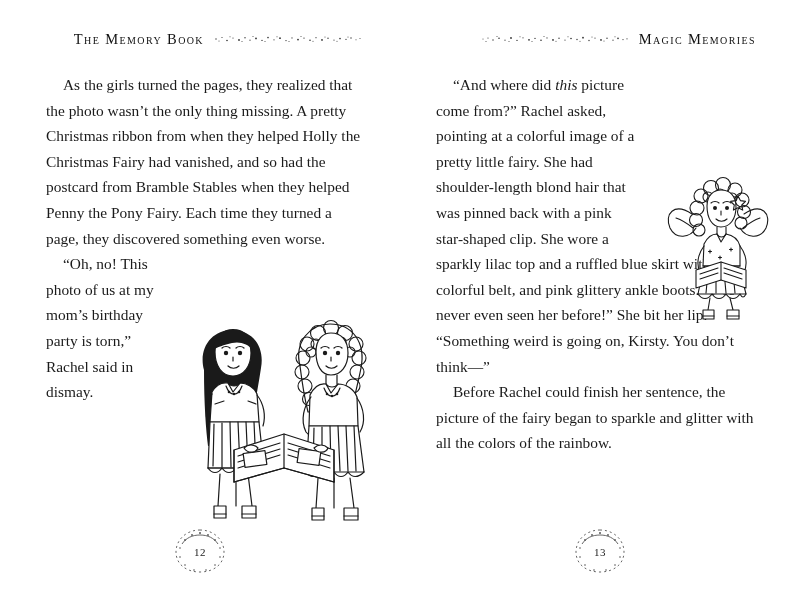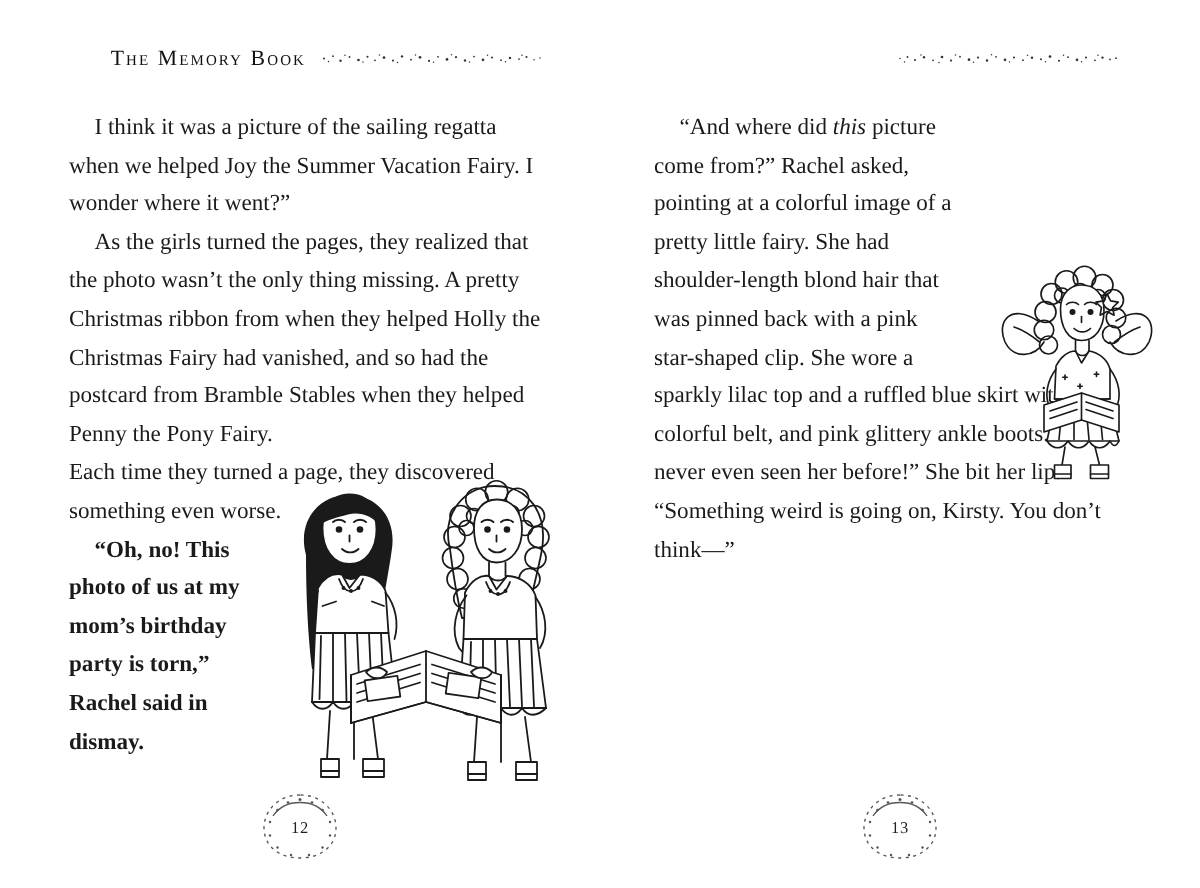--- a/index.html
+++ b/index.html
@@ -182,23 +182,22 @@
           </g>
         </svg>
       </span>
     </div>
 
     <div class="body-text shape-left-col">
 
       <div class="wrap-block" style="height:230px;width:0;"></div>
       <div style="float:right;clear:right;width:150px;height:0;"></div>
 
-      <p>I think it was a picture of the sailing regatta when we helped Joy the Summer Vacation Fairy. I wonder where it went?”</p>
       <p>As the girls turned the pages, they realized that the photo wasn’t the only thing missing. A pretty Christmas ribbon from when they helped Holly the Christmas Fairy had vanished, and so had the postcard from Bramble Stables when they helped Penny the Pony Fairy. Each time they turned a page, they discovered something even worse.</p>
-      <p style="width:128px;font-weight:bold;">“Oh, no! This photo of us at my mom’s birthday party is torn,” Rachel said in dismay.</p>
+      <p style="width:128px;">“Oh, no! This photo of us at my mom’s birthday party is torn,” Rachel said in dismay.</p>
     </div>
 
     <div class="art art-left">
       <svg width="232" height="230" viewBox="0 0 232 230">
         <g fill="none" stroke="#1a1a1a" stroke-width="1.2" stroke-linecap="round" stroke-linejoin="round">
 
           <path d="M36 70 C30 48 44 30 64 30 C84 30 97 46 93 68 C91 82 88 96 86 112 C82 126 78 138 76 146 L40 146 C38 130 36 104 36 70 Z" fill="#1a1a1a" stroke="none"></path>
 
           <path d="M47 52 C47 38 56 32 65 32 C75 32 83 39 83 53 C83 66 76 76 65 76 C54 76 47 66 47 52 Z" fill="#fff"></path>
 
@@ -379,30 +378,32 @@
               <circle cx="65" cy="3.5" r="0.5"></circle>
             <circle cx="77" cy="8.3" r="0.5"></circle>
               <circle cx="89" cy="3.8" r="0.5"></circle>
               <circle cx="101" cy="8.2" r="0.5"></circle>
             <circle cx="113" cy="3.9" r="0.5"></circle>
               <circle cx="125" cy="8.1" r="0.5"></circle>
               <circle cx="136" cy="3.8" r="0.5"></circle>
           </g>
         </svg>
       </span>
+      <span class="runhead-text">Magic Memories</span>
     </div>
 
     <div class="body-text">
 
       <div style="float:right;width:116px;height:78px;"></div>
       <div style="float:right;clear:right;width:116px;height:76px;"></div>
 
       <p>
         <span>“And where did <em>this</em> picture come from?” Rachel asked, pointing at a colorful image of a pretty little fairy. She had shoulder-length blond hair that was pinned back with a pink star-shaped clip. She wore a sparkly lilac top and a ruffled blue skirt with a colorful belt, and pink glittery ankle boots. “I’ve never even seen her before!” She bit her lip. “Something weird is going on, Kirsty. You don’t think—”</span>
       </p>
+      <p>Before Rachel could finish her sentence, the picture of the fairy began to sparkle and glitter with all the colors of the rainbow.</p>
     </div>
 
     <div class="art art-right">
       <svg width="128" height="150" viewBox="0 0 128 150">
         <g fill="none" stroke="#1a1a1a" stroke-width="1.1" stroke-linecap="round" stroke-linejoin="round">
 
           <path d="M36 44 C18 32 8 44 14 58 C20 70 34 68 40 58"></path>
           <path d="M88 44 C106 32 116 44 110 58 C104 70 90 68 84 58"></path>
           <path d="M20 48 C26 50 32 54 37 58 M104 48 C98 50 92 54 87 58"></path>
 

